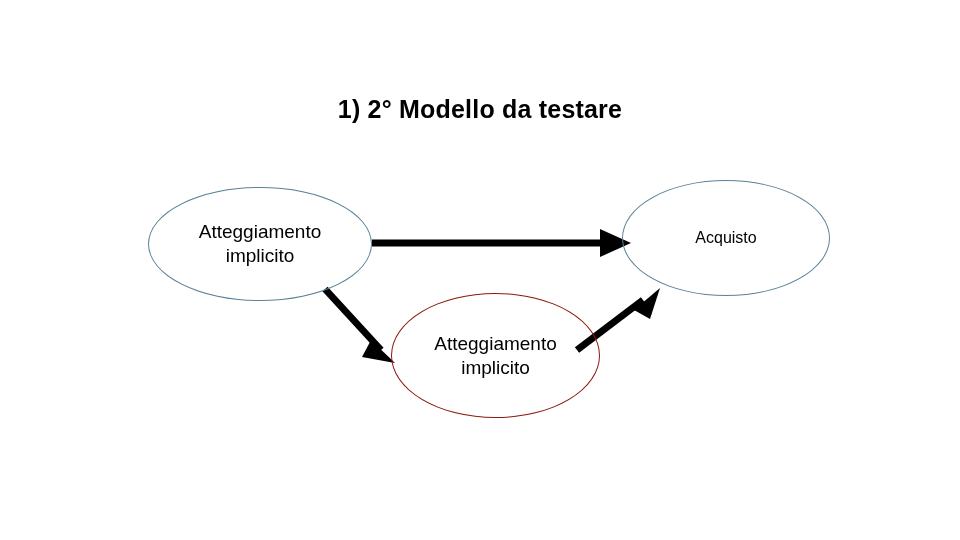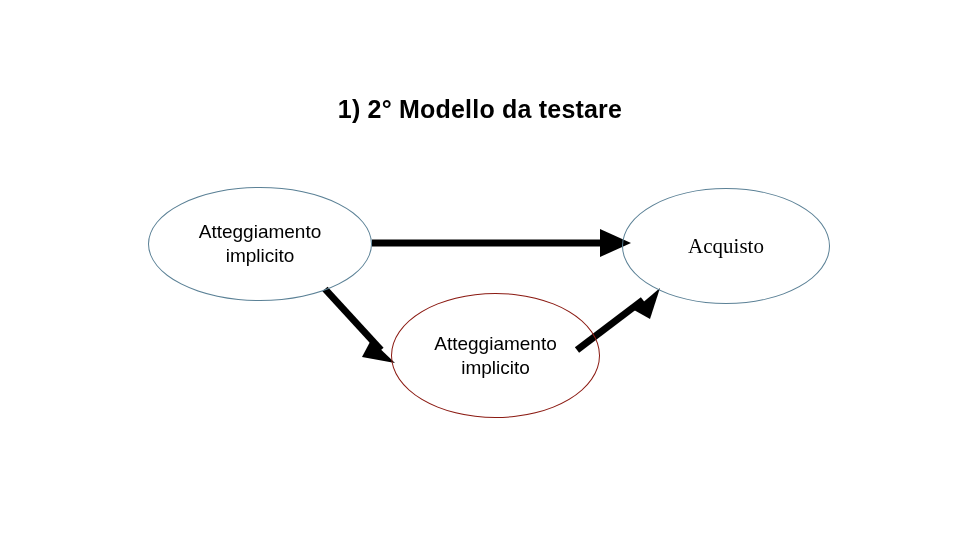--- a/index.html
+++ b/index.html
@@ -56,26 +56,25 @@
   #node-esplicito {
     left: 391px;
     top: 293px;
     width: 209px;
     height: 125px;
     border: 1.6px solid #8b1a12;
     font-size: 19px;
   }
   #node-acquisto {
     left: 622px;
-    top: 188px;
+    top: 180px;
     width: 208px;
     height: 116px;
     border: 1.6px solid #5b8196;
-    font-size: 21px;
-    font-family: Liberation Serif, serif;
+    font-size: 16px;
   }
   #arrows {
     position: absolute;
     left: 0;
     top: 0;
     width: 960px;
     height: 540px;
   }
 </style>
 </head>

